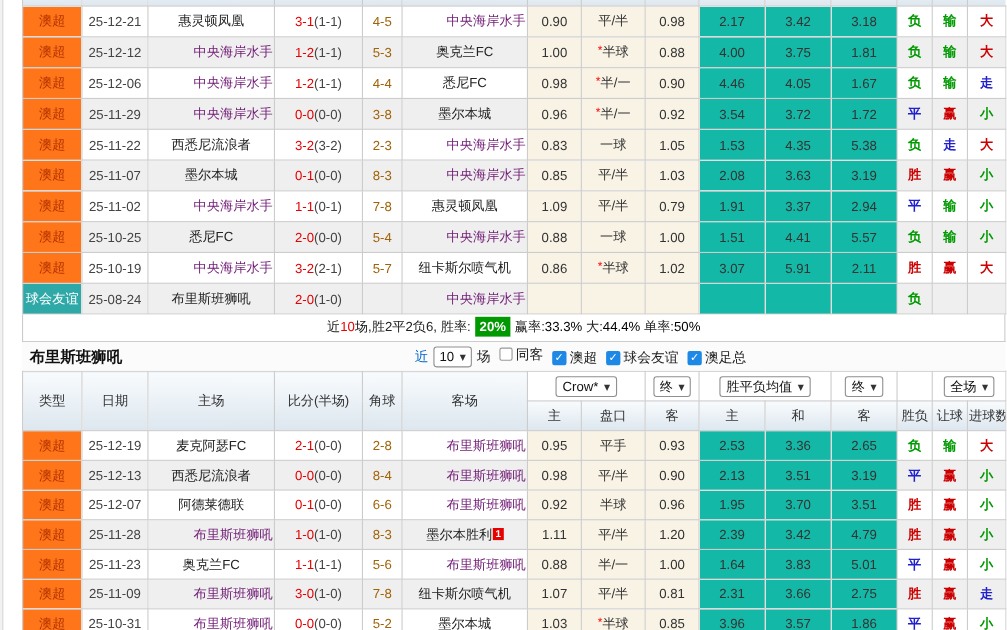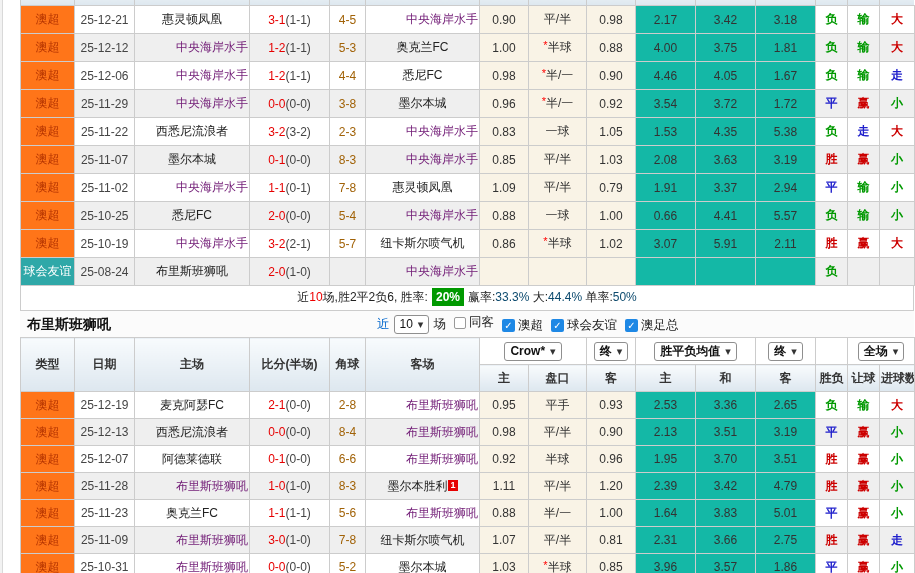--- a/index.html
+++ b/index.html
@@ -9,21 +9,21 @@
     font-family:"Liberation Sans","DejaVu Sans",sans-serif; font-size:12px; color:#222;
   }
   .left-strip { position:absolute; left:0; top:0; bottom:0; width:3px; background:#f2f2f2; border-right:1px solid #d9d9d9; }
   .content { position:absolute; left:20px; top:0; width:894px; }
 
   table.stat-table { border-collapse:collapse; table-layout:fixed; width:894px; font-size:12px; }
   table.stat-table td, table.stat-table th {
     border:1px solid #ccc; text-align:center; padding:0 1px; overflow:hidden; white-space:nowrap; vertical-align:middle;
   }
   table.stat-table th {
-    background:linear-gradient(#f8fbfd,#dde7ef); font-weight:bold; color:#333;
+    background:linear-gradient(#f8fbfd,#dde7ef); font-weight:normal; color:#333;
   }
   .rows28 tr { height:28px; }
   .rows27 tr { height:27px; }
   .hrowA { height:24px; }
   .hrowB { height:24px; }
 
   .sliver { height:5px; overflow:hidden; width:894px; }
   .sliver table { margin-top:-19px; }
   .sliver tr { height:24px; }
 
@@ -44,21 +44,21 @@
   .ht { color:#444; }
   .star { color:#ff0000; position:relative; top:-2px; font-size:11px; margin-right:0; }
   .sup-badge { display:inline-block; background:#e60000; color:#fff; font-size:9px; line-height:11px; padding:0 2px; margin-left:1px; vertical-align:2px; font-weight:bold; }
 
   .summary {
     width:894px; height:25px; line-height:23px; text-align:center; background:#fff;
     border:1px solid #ccc; border-top:none; font-size:12px;
   }
   .seg-black { color:#222; }
   .seg-red   { color:#ee0000; }
-  .seg-blue  { color:#0c4a6e; }
+  .seg-blue  { color:#000000; }
   .seg-badge { background:#009900; color:#fff; font-weight:bold; padding:2px 4px; margin:0 4px; }
 
   .section-bar { width:894px; height:26px; position:relative; background:#fbfbfb; }
   .sec-title { font-weight:bold; font-size:14px; line-height:26px; padding-left:7px; color:#111; display:inline-block; }
   .filter-group { position:absolute; left:357px; top:0; height:26px; display:flex; align-items:center; font-size:12.5px; color:#222; }
   .near-label { color:#0066cc; margin-right:4px; }
   .games-label { margin-left:4px; }
   .filter-item { display:inline-flex; align-items:center; margin-left:8px; cursor:default; }
   .cb { width:13px; height:13px; display:inline-flex; align-items:center; justify-content:center; border-radius:2px; margin-right:3px; }
   .cb.checked { background:#1e88e5; color:#fff; font-size:10px; font-weight:bold; }
@@ -260,21 +260,21 @@
         <tr class="row-odd">
           <td class="lg lg-super">澳超</td>
           <td class="date">25-10-25</td>
           <td class="team">悉尼FC</td>
           <td class="score"><span class="ft">2-0</span><span class="ht">(0-0)</span></td>
           <td class="corner">5-4</td>
           <td class="team focus">中央海岸水手</td>
           <td class="asian">0.88</td>
           <td class="asian">一球</td>
           <td class="asian">1.00</td>
-          <td class="euro">0.66</td>
+          <td class="euro">1.51</td>
           <td class="euro">4.41</td>
           <td class="euro">5.57</td>
           <td class="res c-g">负</td>
           <td class="res c-g">输</td>
           <td class="res c-g">小</td>
         </tr>
         <tr class="row-even">
           <td class="lg lg-super">澳超</td>
           <td class="date">25-10-19</td>
           <td class="team focus">中央海岸水手</td>

